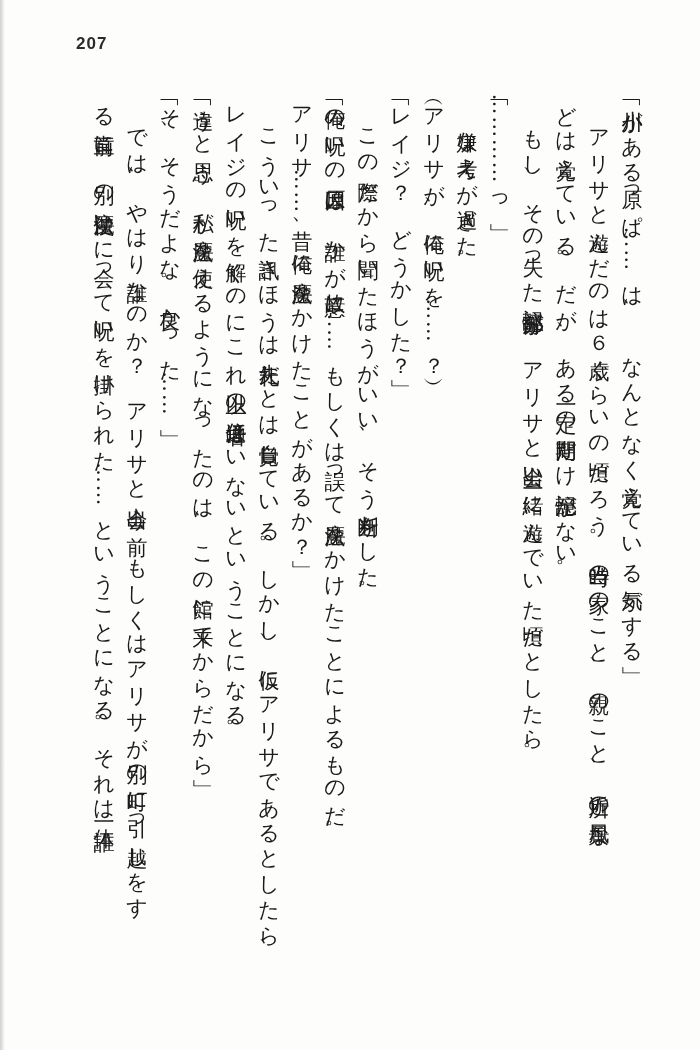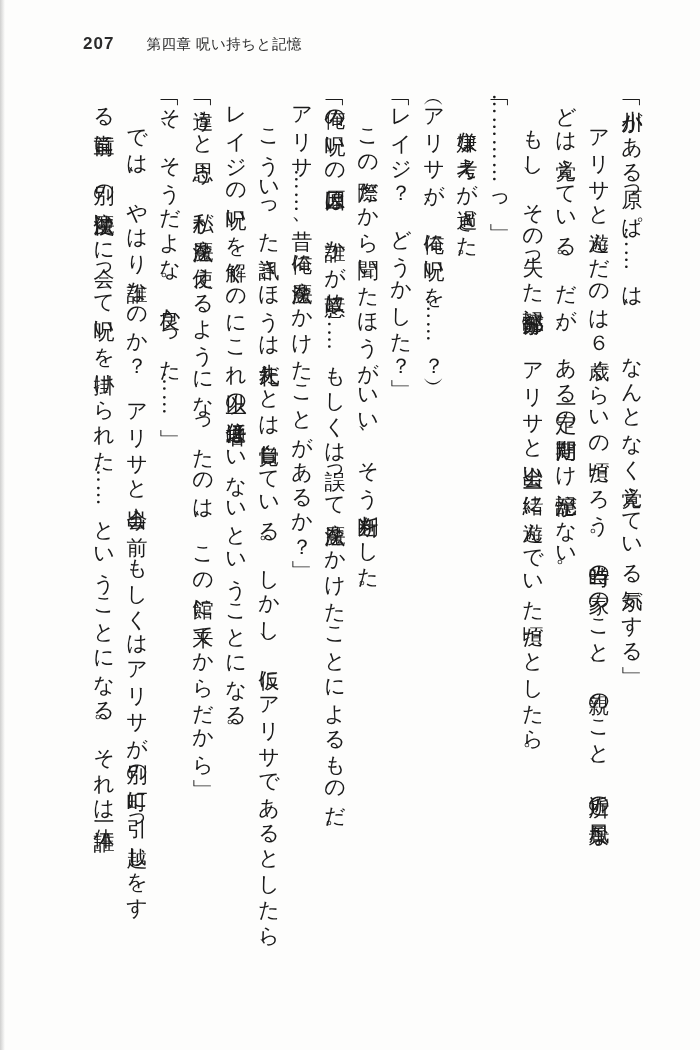--- a/index.html
+++ b/index.html
@@ -19,24 +19,24 @@
   .page .edge-shade {
     position: absolute;
     left: 0; top: 0; bottom: 0;
     width: 5px;
     background: linear-gradient(to right, rgba(90,90,90,0.28), rgba(90,90,90,0.0));
     pointer-events: none;
   }
   .page-header {
     position: absolute;
     top: 34px;
-    left: 83px;
+    left: 76px;
     display: flex;
     align-items: baseline;
-    gap: 32px;
+    gap: 13px;
     font-family: "Liberation Sans", "DejaVu Sans", sans-serif;
     color: #2b2b2b;
     white-space: nowrap;
   }
   .page-number {
     font-size: 17px;
     font-weight: 700;
     letter-spacing: 1px;
   }
   .chapter-title {
@@ -65,21 +65,20 @@
   }
 </style>
 </head>
 <body>
 
 <div class="page">
   <div class="edge-shade"></div>
 
   <header class="page-header">
     <span class="page-number">207</span>
-    <span class="chapter-title">第四章 呪い持ちと記憶</span>
   </header>
 
   <main class="text-body">
     <p class="text-line">「小川がある原っぱ……は、　なんとなく覚えている気がする」</p>
     <p class="text-line">　アリサと遊んだのは６歳くらいの頃だろう。当時の家のこと、親のこと、近所の風景な</p>
     <p class="text-line">どは覚えている。だが、ある一定の期間だけ記憶がない。</p>
     <p class="text-line">　もし、その失った記憶部分が、アリサと出会い一緒に遊んでいた頃だとしたら。</p>
     <p class="text-line">「…………っ」</p>
     <p class="text-line">　嫌な考えが過ぎた。</p>
     <p class="text-line">（アリサが、俺に呪いを……？）</p>

